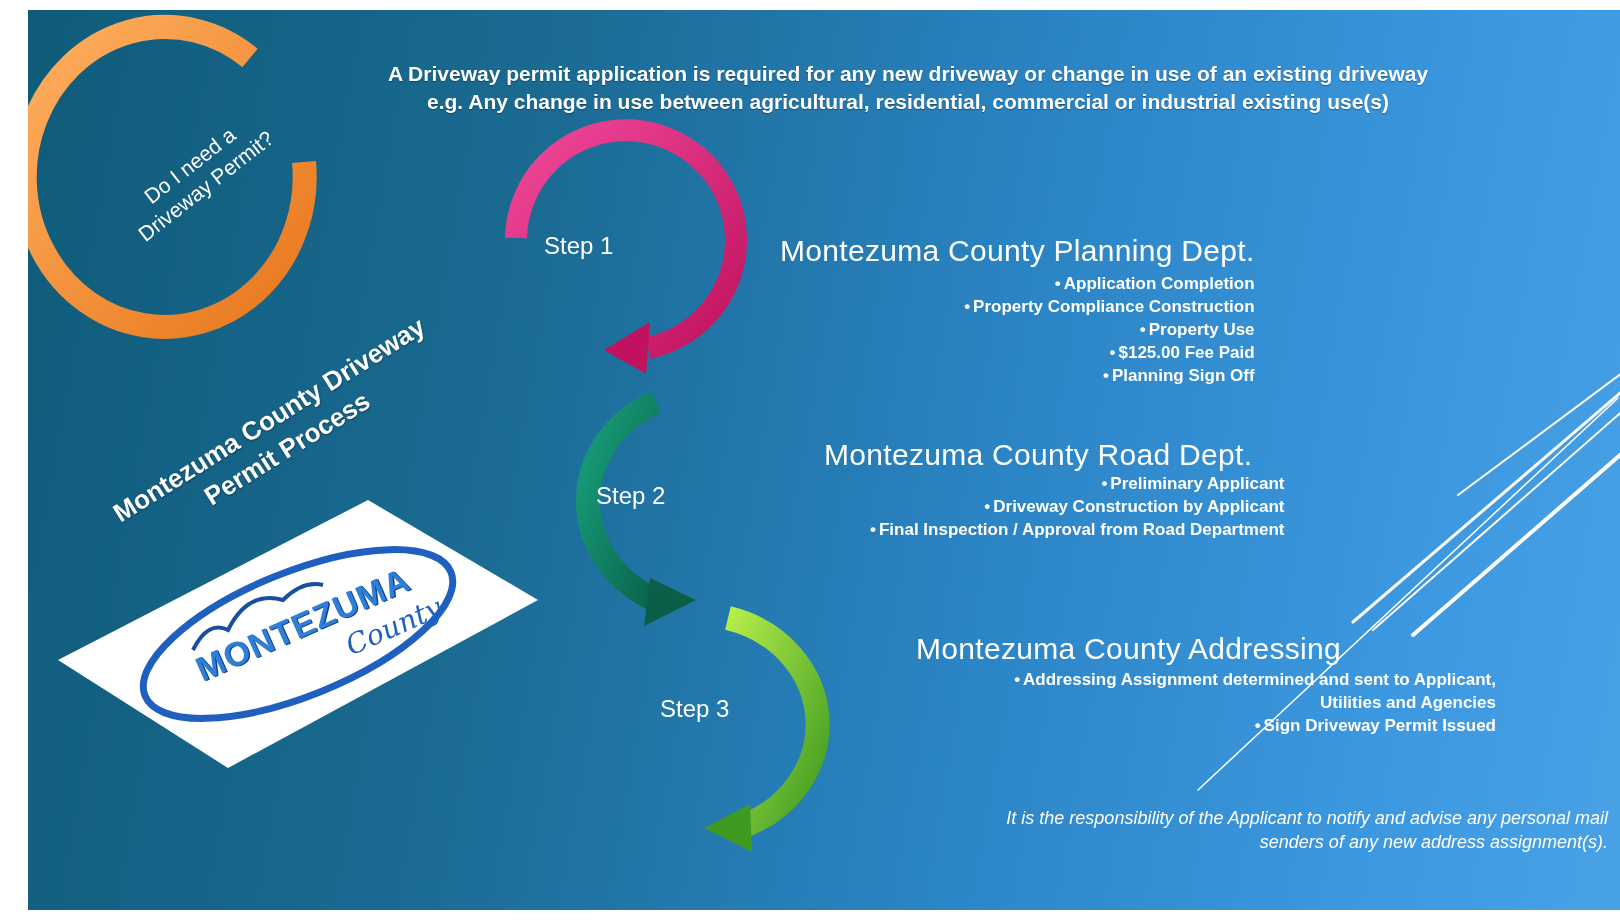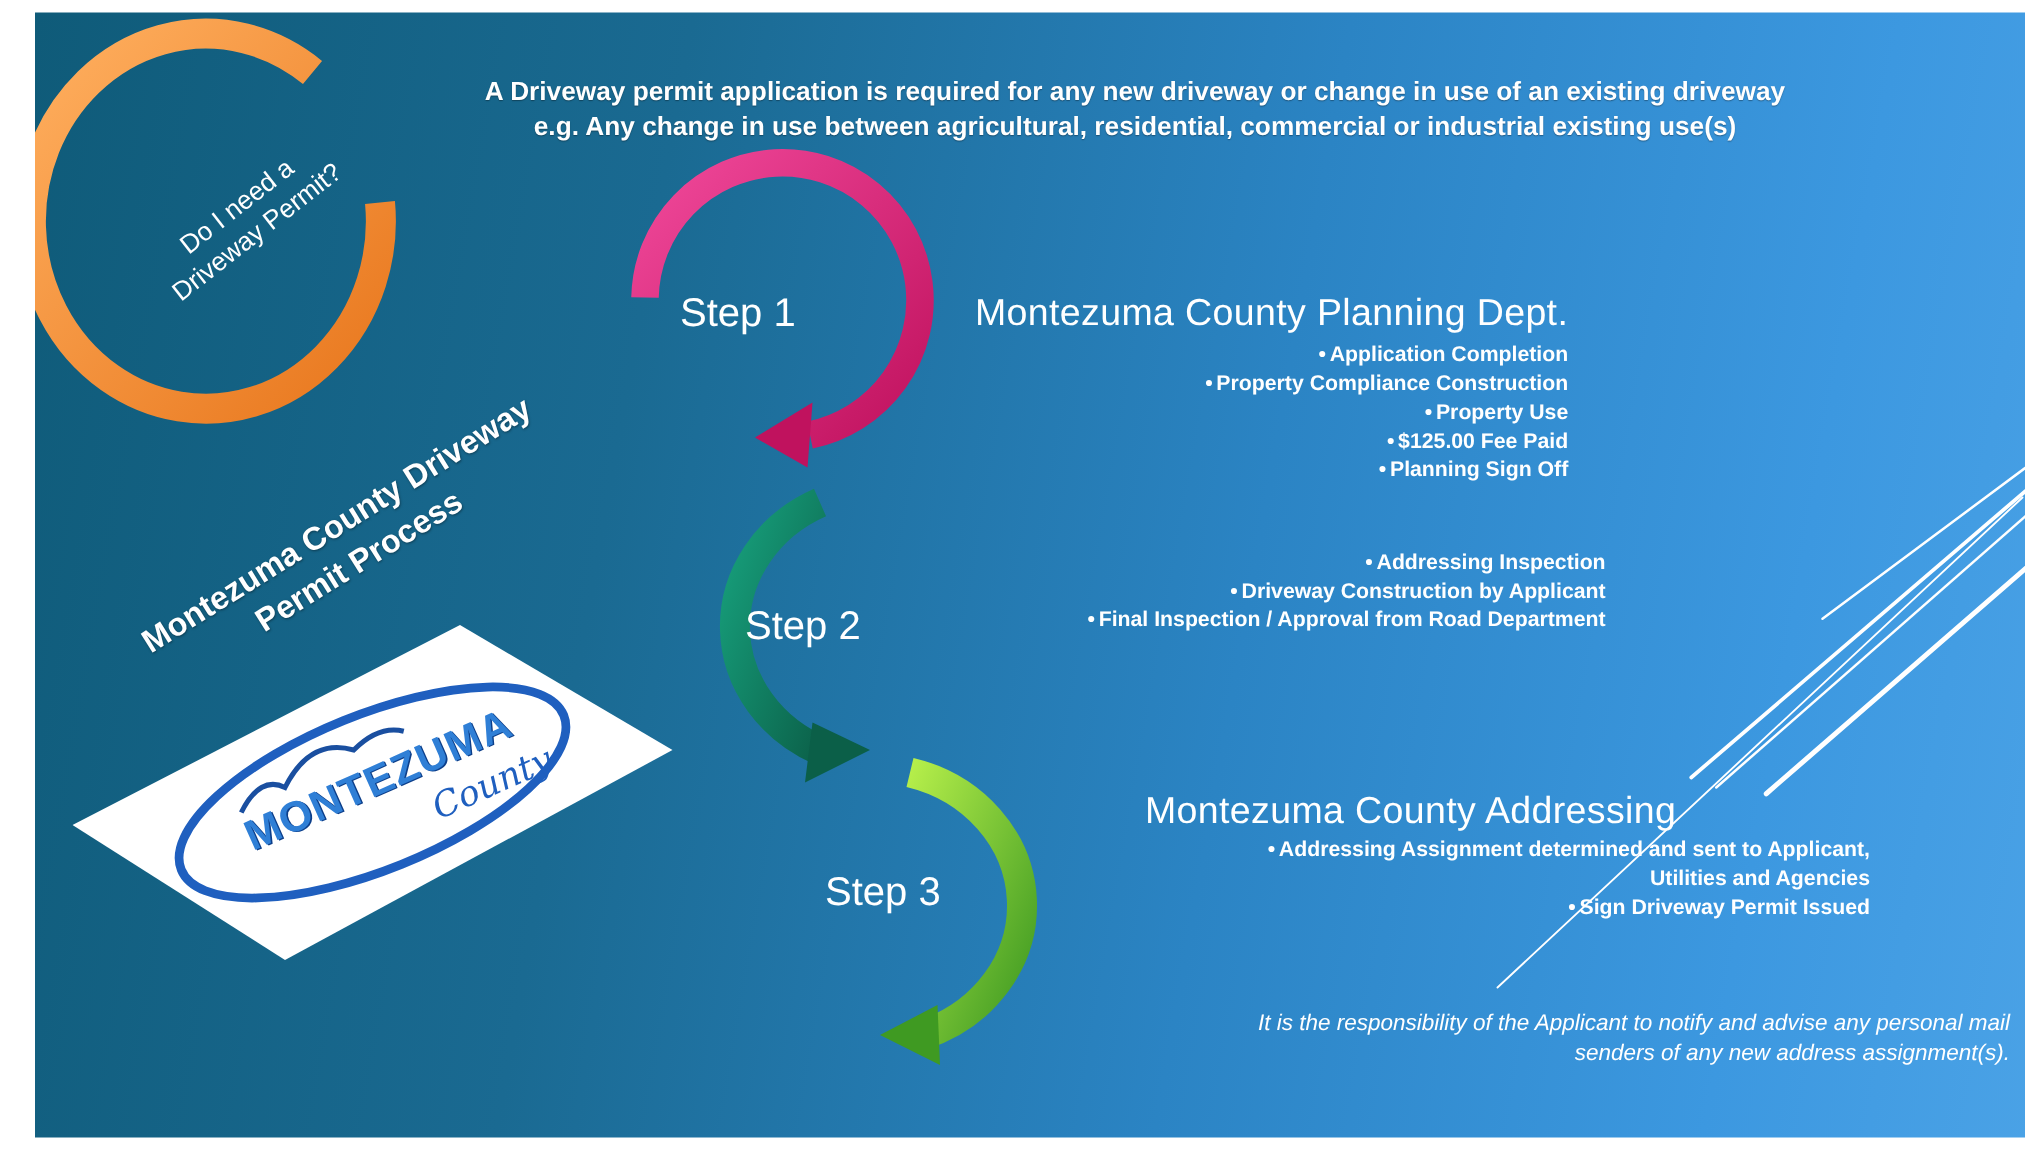--- a/index.html
+++ b/index.html
@@ -23,21 +23,21 @@
     left:40px; top:140px; width:260px; text-align:center;
     font-size:21px; color:#ffffff; line-height:26px;
     transform:rotate(-38deg); transform-origin:center center;
   }
   .title-rot {
     left:0px; top:390px; width:500px; text-align:center;
     font-size:26px; font-weight:bold; color:#ffffff; line-height:34px;
     transform:rotate(-32deg); transform-origin:center center;
     text-shadow:0 1px 2px rgba(0,0,0,.4);
   }
-  .step-label { font-size:32px; color:#ffffff; }
+  .step-label { font-size:24px; color:#ffffff; }
   .dept-title { font-size:30px; color:#ffffff; letter-spacing:0.3px; }
   .bullets { list-style:none; margin:0; padding:0; color:#ffffff; font-size:17px; font-weight:bold; line-height:23px;text-align:right; }
   .bullets li::before { content:"\2022"; margin-right:3px; }
   .note {
     left:800px; top:796px; width:780px; text-align:right;
     font-size:18px; font-style:italic; color:#ffffff; line-height:24px;
   }
   svg.deco { position:absolute; left:0; top:0; }
 </style>
 </head>
@@ -119,22 +119,23 @@
     <ul class="bullets" style="margin-left:37px;margin-top:4px;">
       <li>Application Completion</li>
       <li>Property Compliance Construction</li>
       <li>Property Use</li>
       <li>$125.00 Fee Paid</li>
       <li>Planning Sign Off</li>
     </ul>
   </div>
 
   <div class="abs" style="left:796px;top:428px;">
+    <div class="dept-title">Montezuma County Road Dept.</div>
     <ul class="bullets" style="margin-left:46px;margin-top:0px;">
-      <li>Addressing Inspection</li>
+      <li>Preliminary Applicant</li>
       <li>Driveway Construction by Applicant</li>
       <li>Final Inspection / Approval from Road Department</li>
     </ul>
   </div>
 
   <div class="abs" style="left:888px;top:622px;">
     <div class="dept-title">Montezuma County Addressing</div>
     <ul class="bullets" style="margin-left:60px;margin-top:2px;width:520px;">
       <li>Addressing Assignment determined and sent to Applicant, Utilities and Agencies</li>
       <li>Sign Driveway Permit Issued</li>

